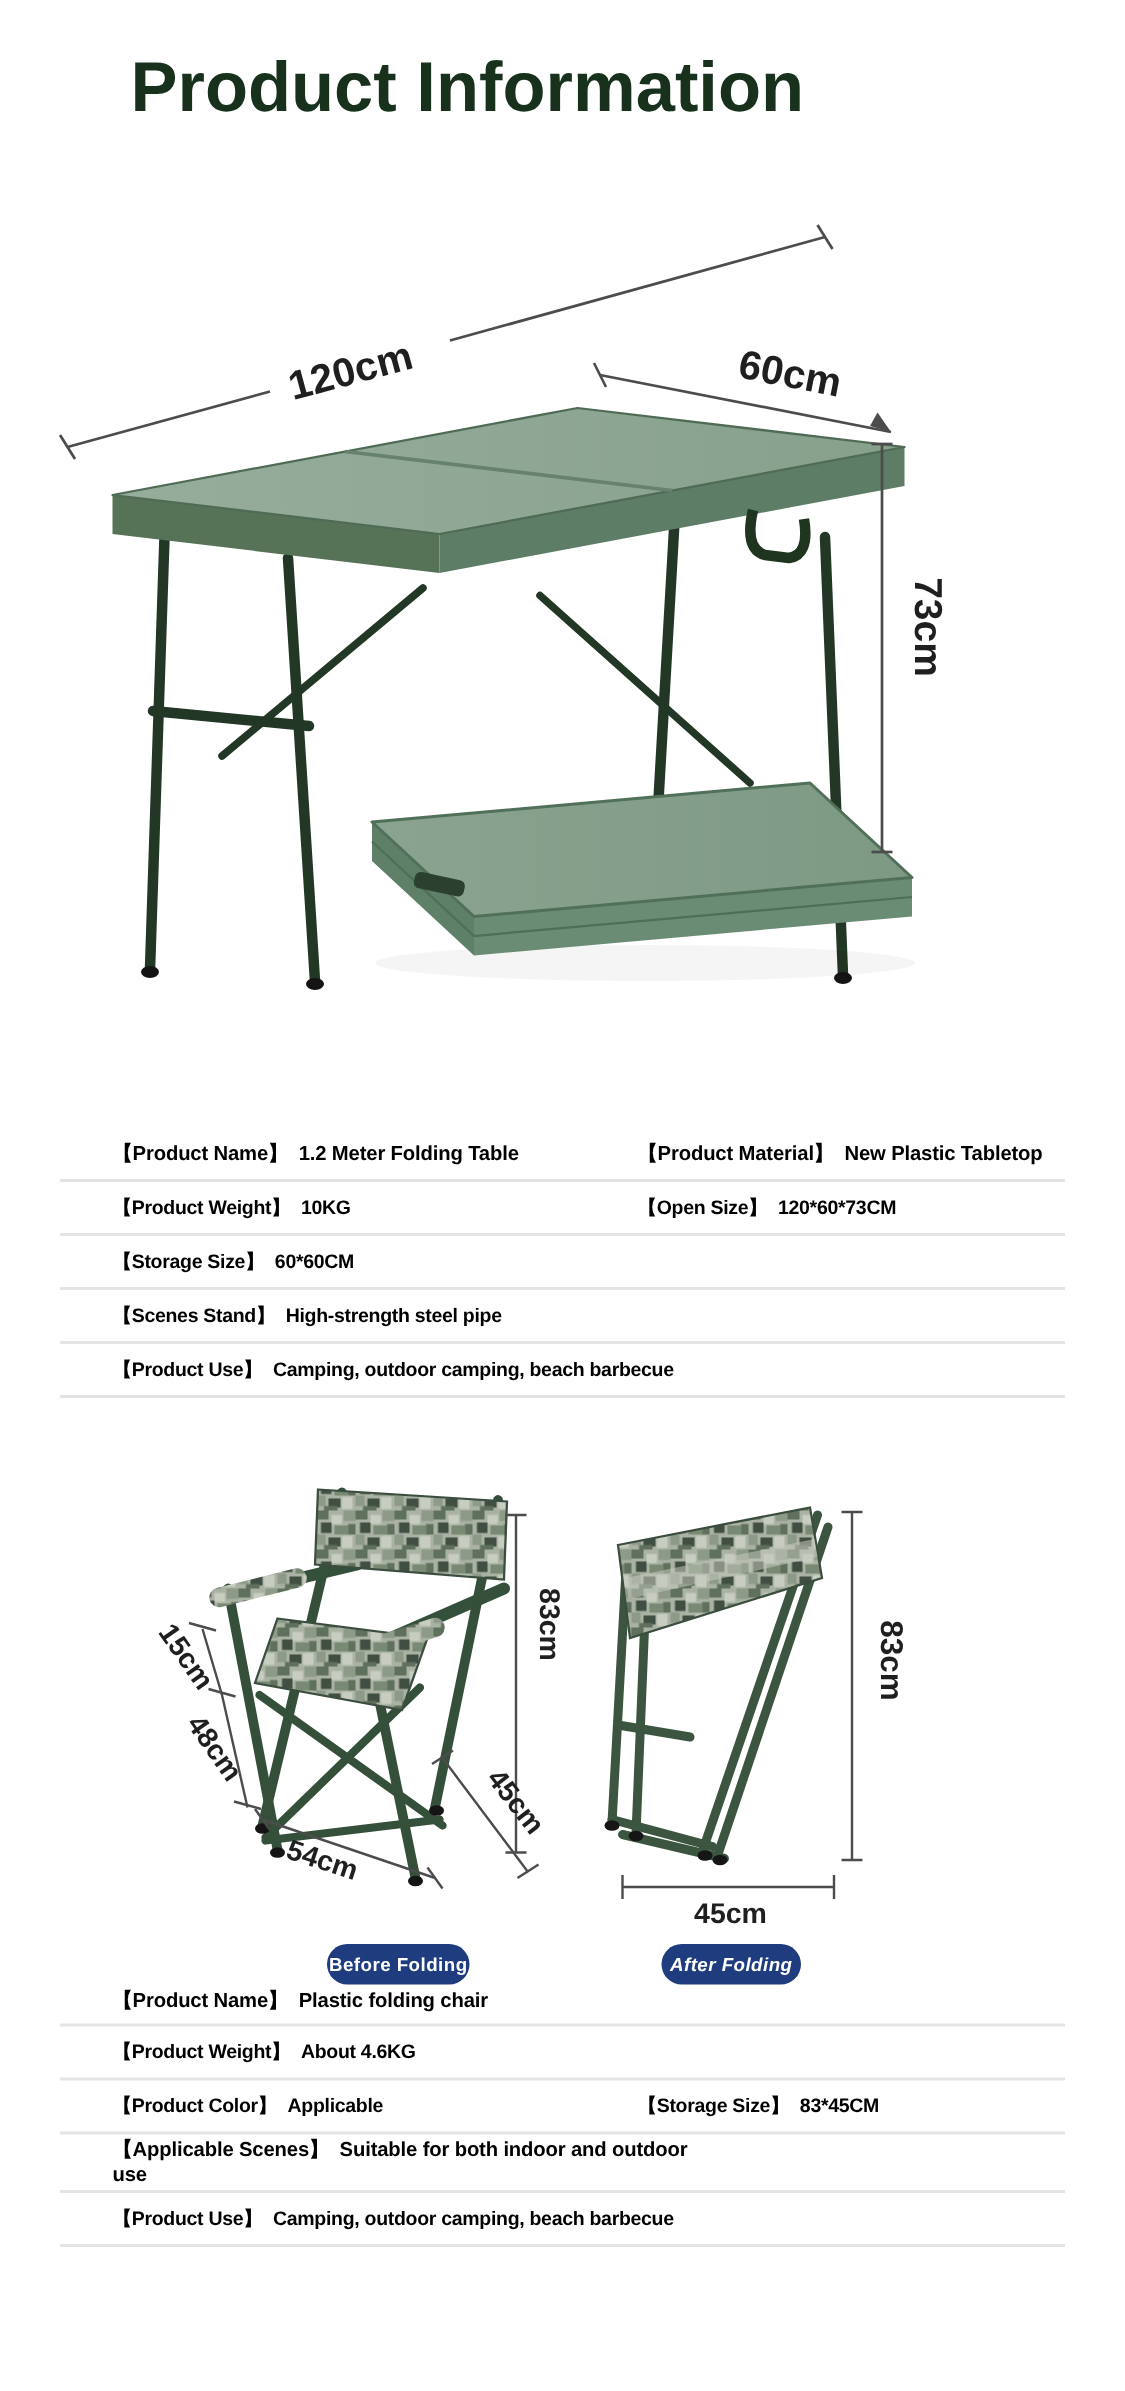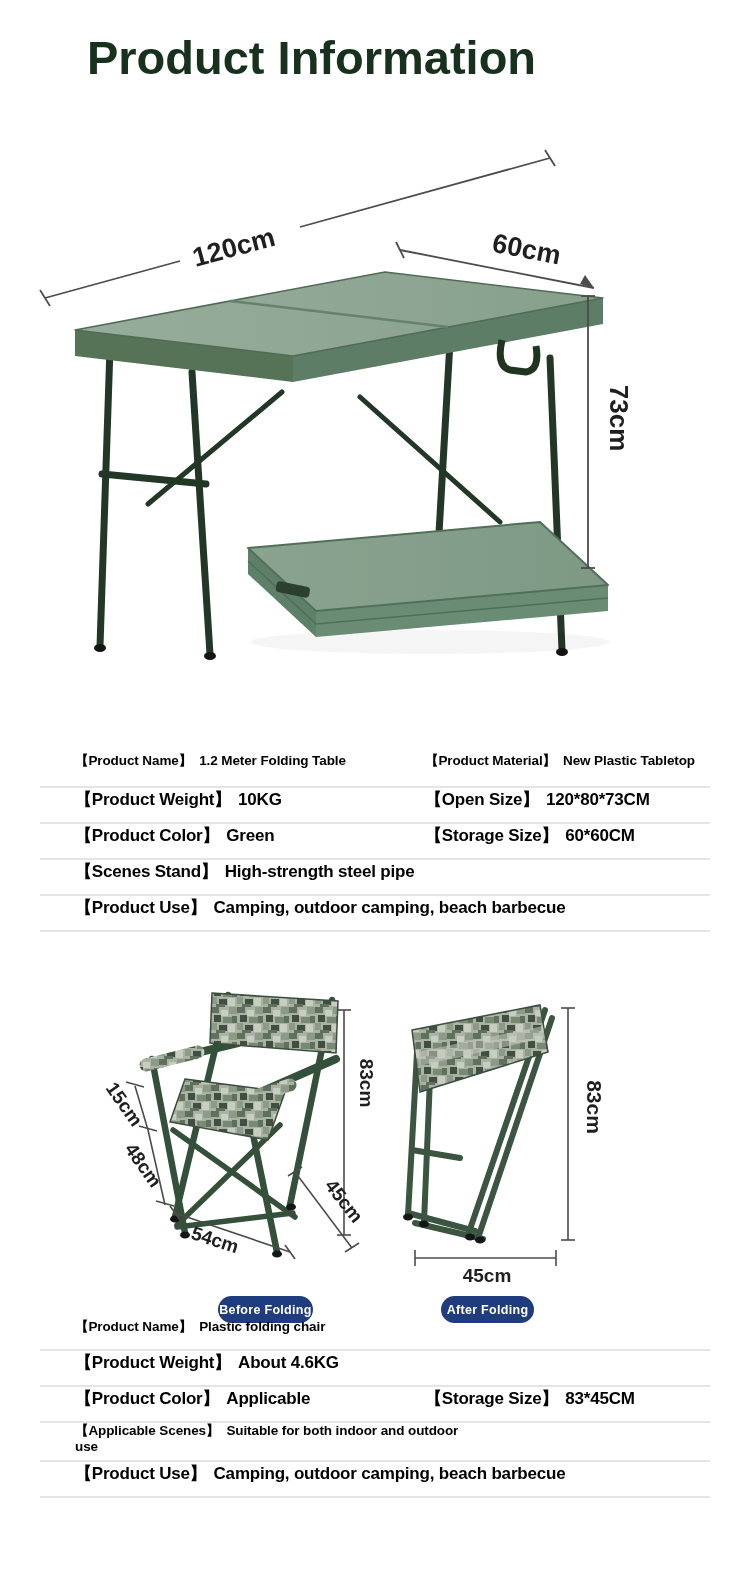--- a/index.html
+++ b/index.html
@@ -6,35 +6,35 @@
   #page{position:relative;width:750px;height:1594px;background:#fff;overflow:hidden;
         font-family:"Liberation Sans","DejaVu Sans",sans-serif;}
   
   .page-title{position:absolute;top:30px;left:0;width:623px;text-align:center;
       font-size:47px;font-weight:bold;color:#17311d;letter-spacing:0px;}
   
   .fig{position:absolute;}
   .dim-text{font-family:"Liberation Sans","DejaVu Sans",sans-serif;font-weight:bold;fill:#1f1f1f;}
   
   .spec-table{position:absolute;left:40px;width:670px;}
-  .spec-row{display:flex;border-bottom:2px solid #e4e4e4;
+  .spec-row{display:flex;align-items:center;border-bottom:2px solid #e4e4e4;
       color:#000;font-weight:bold;}
-  .spec-row.lg{height:34px;font-size:17px;letter-spacing:-0.2px;}
+  .spec-row.lg{height:34px;font-size:13px;letter-spacing:-0.2px;}
   .spec-row.sm{height:34px;font-size:13.5px;letter-spacing:-0.1px;}
   .spec-cell{padding-left:35px;box-sizing:border-box;white-space:nowrap;}
   .spec-cell.c1{width:350px;flex:0 0 350px;}
   .spec-cell.c2{flex:1;}
   .spec-cell.wide{width:430px;flex:0 0 430px;white-space:normal;line-height:1.2;}
   .val{margin-left:7px;}
   
   .fold-badge{position:absolute;height:27px;border-radius:14px;background:#1e3c7e;
       color:#fff;font-size:12.5px;font-weight:bold;display:flex;align-items:center;
       justify-content:center;letter-spacing:0.3px;text-align:right;}
   #badge-before{left:218px;top:1296px;width:95px;}
-  #badge-after{left:441px;top:1296px;width:93px;}
+  #badge-after{left:441px;top:1296px;width:93px;font-style:italic;}
 </style>
 </head>
 <body>
 
 <div id="page">
 
   <div class="page-title">Product Information</div>
 
   <svg class="fig" style="left:30px;top:120px;" width="690" height="585" viewBox="0 0 690 585">
     <defs>
@@ -112,24 +112,23 @@
     <text class="dim-text" font-size="26" text-anchor="middle" transform="translate(580,298) rotate(90)">73cm</text>
   </svg>
 
   <div class="spec-table" style="top:752px;">
     <div class="spec-row sm">
       <div class="spec-cell c1"><span class="lbl">【Product Name】</span><span class="val">1.2 Meter Folding Table</span></div>
       <div class="spec-cell c2"><span class="lbl">【Product Material】</span><span class="val">New Plastic Tabletop</span></div>
     </div>
     <div class="spec-row lg">
       <div class="spec-cell c1"><span class="lbl">【Product Weight】</span><span class="val">10KG</span></div>
-      <div class="spec-cell c2"><span class="lbl">【Open Size】</span><span class="val">120*80*73CM</span></div>
-    </div>
-    <div class="spec-row lg">
-      <div class="spec-cell c1"><span class="lbl">【Product Color】</span><span class="val">Green</span></div>
+      <div class="spec-cell c2"><span class="lbl">【Open Size】</span><span class="val">120*60*73CM</span></div>
+    </div>
+    <div class="spec-row lg">
       <div class="spec-cell c2"><span class="lbl">【Storage Size】</span><span class="val">60*60CM</span></div>
     </div>
     <div class="spec-row lg">
       <div class="spec-cell c1"><span class="lbl">【Scenes Stand】</span><span class="val">High-strength steel pipe</span></div>
     </div>
     <div class="spec-row lg">
       <div class="spec-cell c1"><span class="lbl">【Product Use】</span><span class="val">Camping, outdoor camping, beach barbecue</span></div>
     </div>
   </div>
 

